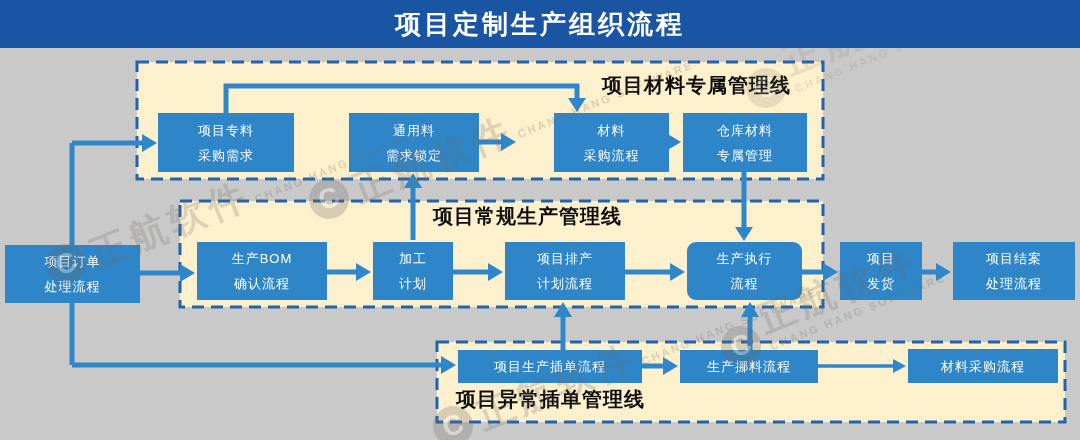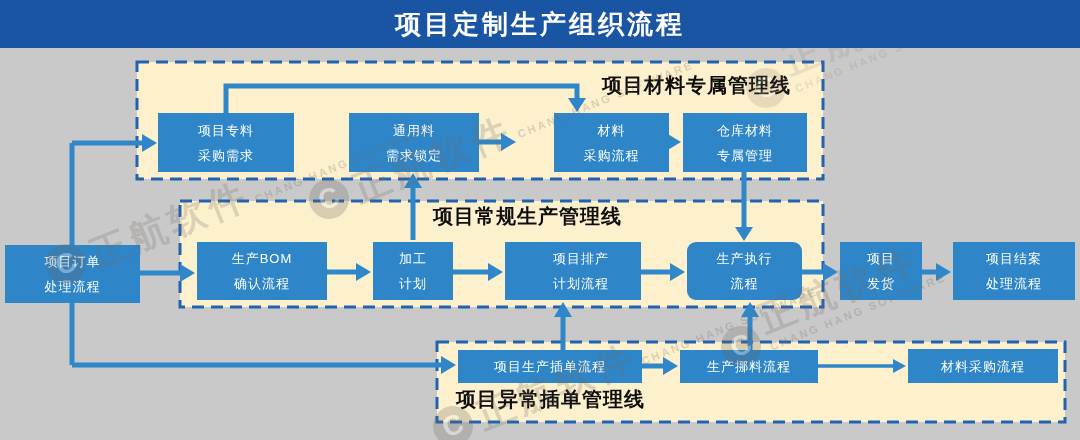--- a/index.html
+++ b/index.html
@@ -144,21 +144,21 @@
   </div>
 
   <div class="node" style="left:197px;top:242px;width:130px;height:58px;">
     <span>生产BOM</span>
     <span>确认流程</span>
   </div>
   <div class="node" style="left:373px;top:242px;width:80px;height:58px;">
     <span>加工</span>
     <span>计划</span>
   </div>
-  <div class="node" style="left:505px;top:242px;width:120px;height:58px;padding-left:16px;">
+  <div class="node" style="left:505px;top:242px;width:120px;height:58px;">
     <span>项目排产</span>
     <span>计划流程</span>
   </div>
   <div class="node" style="left:687px;top:242px;width:115px;height:58px;border-radius:9px;">
     <span>生产执行</span>
     <span>流程</span>
   </div>
 
   <div class="node" style="left:840px;top:242px;width:82px;height:58px;">
     <span>项目</span>

